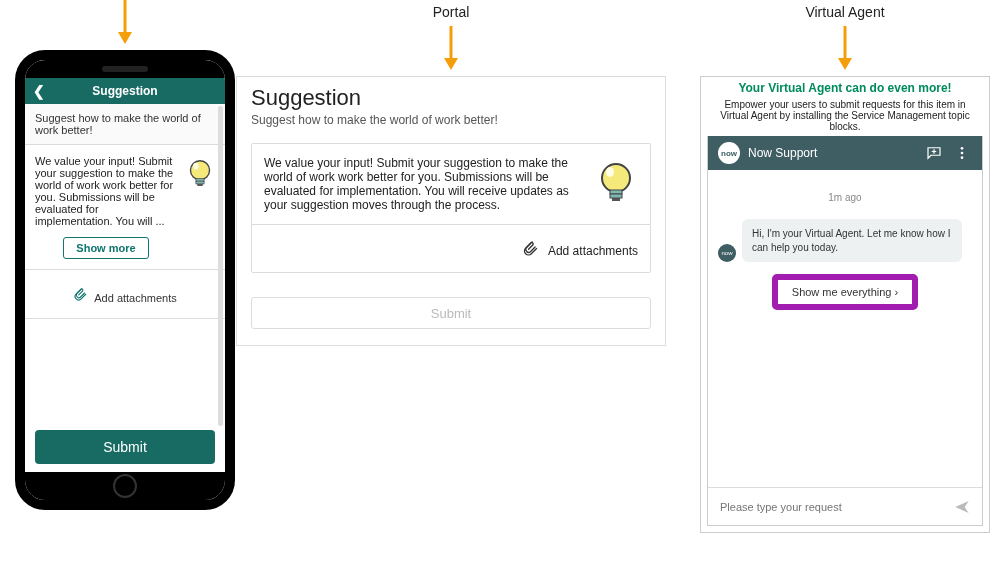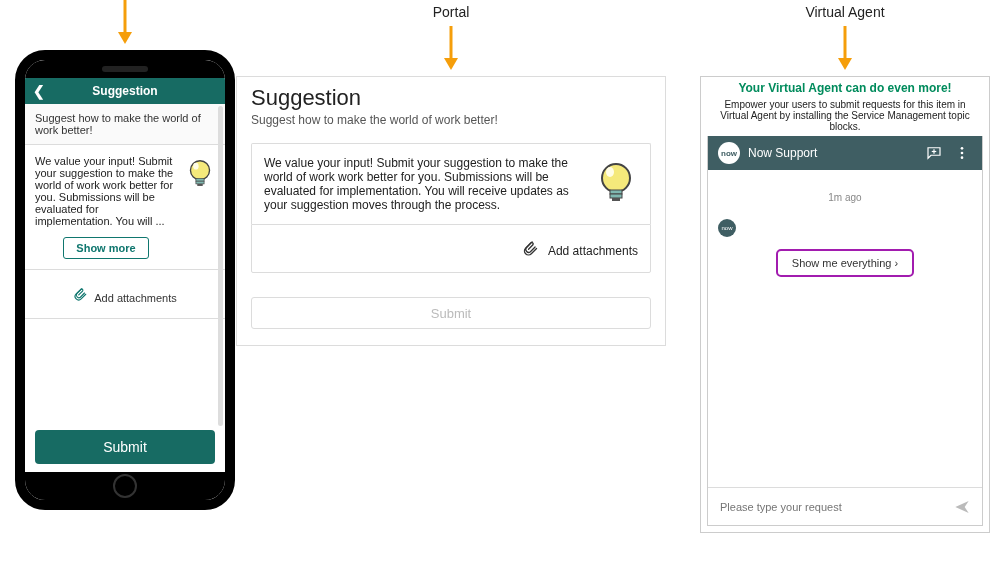--- a/index.html
+++ b/index.html
@@ -117,21 +117,21 @@
     display:flex;align-items:center;justify-content:center;font-size:8px;font-weight:700;
   }
   .chat-header-title{flex:1;}
   .hdr-icon{width:20px;height:20px;display:flex;align-items:center;justify-content:center;cursor:pointer;}
   .chat-body{flex:1;padding:10px 10px;overflow:hidden;font-size:10px;color:#333;}
   .ts{text-align:center;color:#888;font-size:10px;margin:12px 0 16px;}
   .msg-row{display:flex;gap:6px;margin-bottom:12px;}
   .avatar{width:18px;height:18px;border-radius:50%;background:var(--chat-header);color:#fff;font-size:6px;display:flex;align-items:center;justify-content:center;align-self:flex-end;flex-shrink:0;}
   .bubble{background:#edf1f2;border-radius:6px;padding:8px 10px;max-width:220px;line-height:1.35;}
   .show-everything{
-    margin:6px auto 0;display:block;border:2px solid #a21caf;background:#fff;
+    margin:6px auto 0;display:block;border:6px solid #a21caf;background:#fff;
     padding:6px 14px;border-radius:5px;font-size:11px;color:#333;cursor:pointer;
   }
   .chat-input{
     border-top:1px solid var(--border);height:38px;display:flex;align-items:center;
     padding:0 10px;gap:8px;
   }
   .chat-input input{
     flex:1;border:none;outline:none;font-size:11px;color:#555;background:transparent;
   }
   .send{color:#aaa;cursor:pointer;}
@@ -255,20 +255,21 @@
               <circle cx="12" cy="12" r="2"></circle>
               <circle cx="12" cy="19" r="2"></circle>
           </svg>
         </div>
       </div>
 
       <div class="chat-body">
         <div class="ts">1m ago</div>
         <div class="msg-row">
           <div class="avatar">now</div>
+          <div class="bubble">Hi, I'm your Virtual Agent. Let me know how I can help you today.</div>
         </div>
         <button class="show-everything">
           <span>Show me everything</span>
           <span> ›</span>
         </button>
       </div>
 
       <div class="chat-input">
         <input type="text" placeholder="Please type your request" style="">
         <span class="send">

